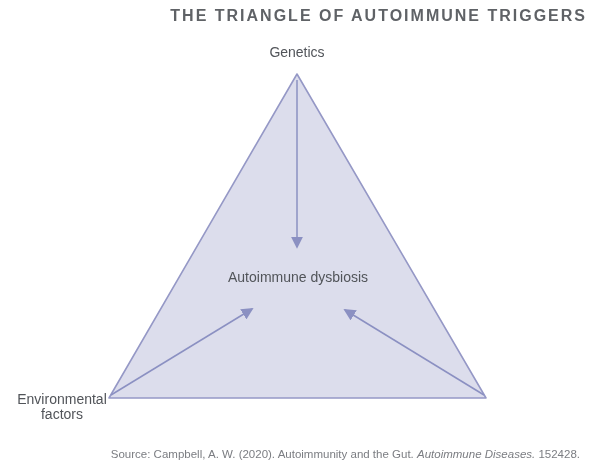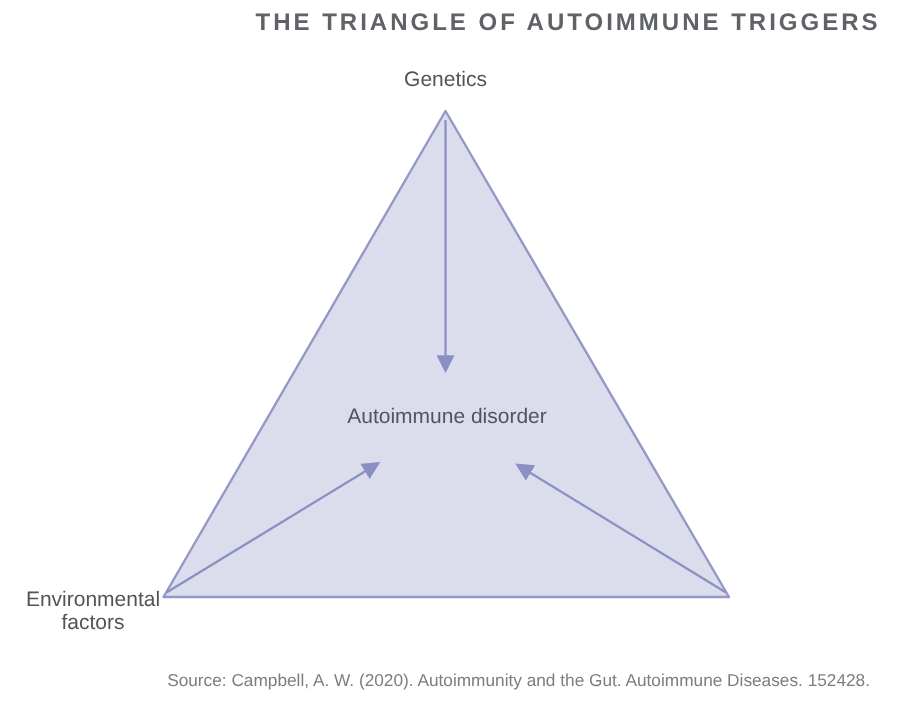--- a/index.html
+++ b/index.html
@@ -66,20 +66,21 @@
   }
   .source-line {
     position: absolute;
     top: 448px;
     right: 20px;
     font-size: 11.5px;
     color: #7b7d82;
     white-space: nowrap;
   }
   .source-line .journal {
+    font-style: italic;
     margin-top: 28px;
   }
 </style>
 </head>
 <body>
 
 <div class="canvas">
 
   <div class="chart-title">THE TRIANGLE OF AUTOIMMUNE TRIGGERS</div>
 
@@ -97,19 +98,19 @@
     <line x1="111" y1="395" x2="252" y2="309" stroke="#8b90c2" stroke-width="1.5" marker-end="url(#arrowhead)"></line>
 
     <line x1="484" y1="395" x2="345" y2="310" stroke="#8b90c2" stroke-width="1.5" marker-end="url(#arrowhead)"></line>
   </svg>
 
   <div class="vertex-label label-genetics">Genetics</div>
 
   <div class="vertex-label label-environmental">Environmental factors</div>
 
 
-  <div class="center-label">Autoimmune disorder</div>
+  <div class="center-label">Autoimmune dysbiosis</div>
 
   <div class="source-line">
     <span>Source: Campbell, A. W. (2020). Autoimmunity and the Gut. </span><span class="journal">Autoimmune Diseases.</span><span> 152428.</span>
   </div>
 
 </div>
 
 </body></html>

